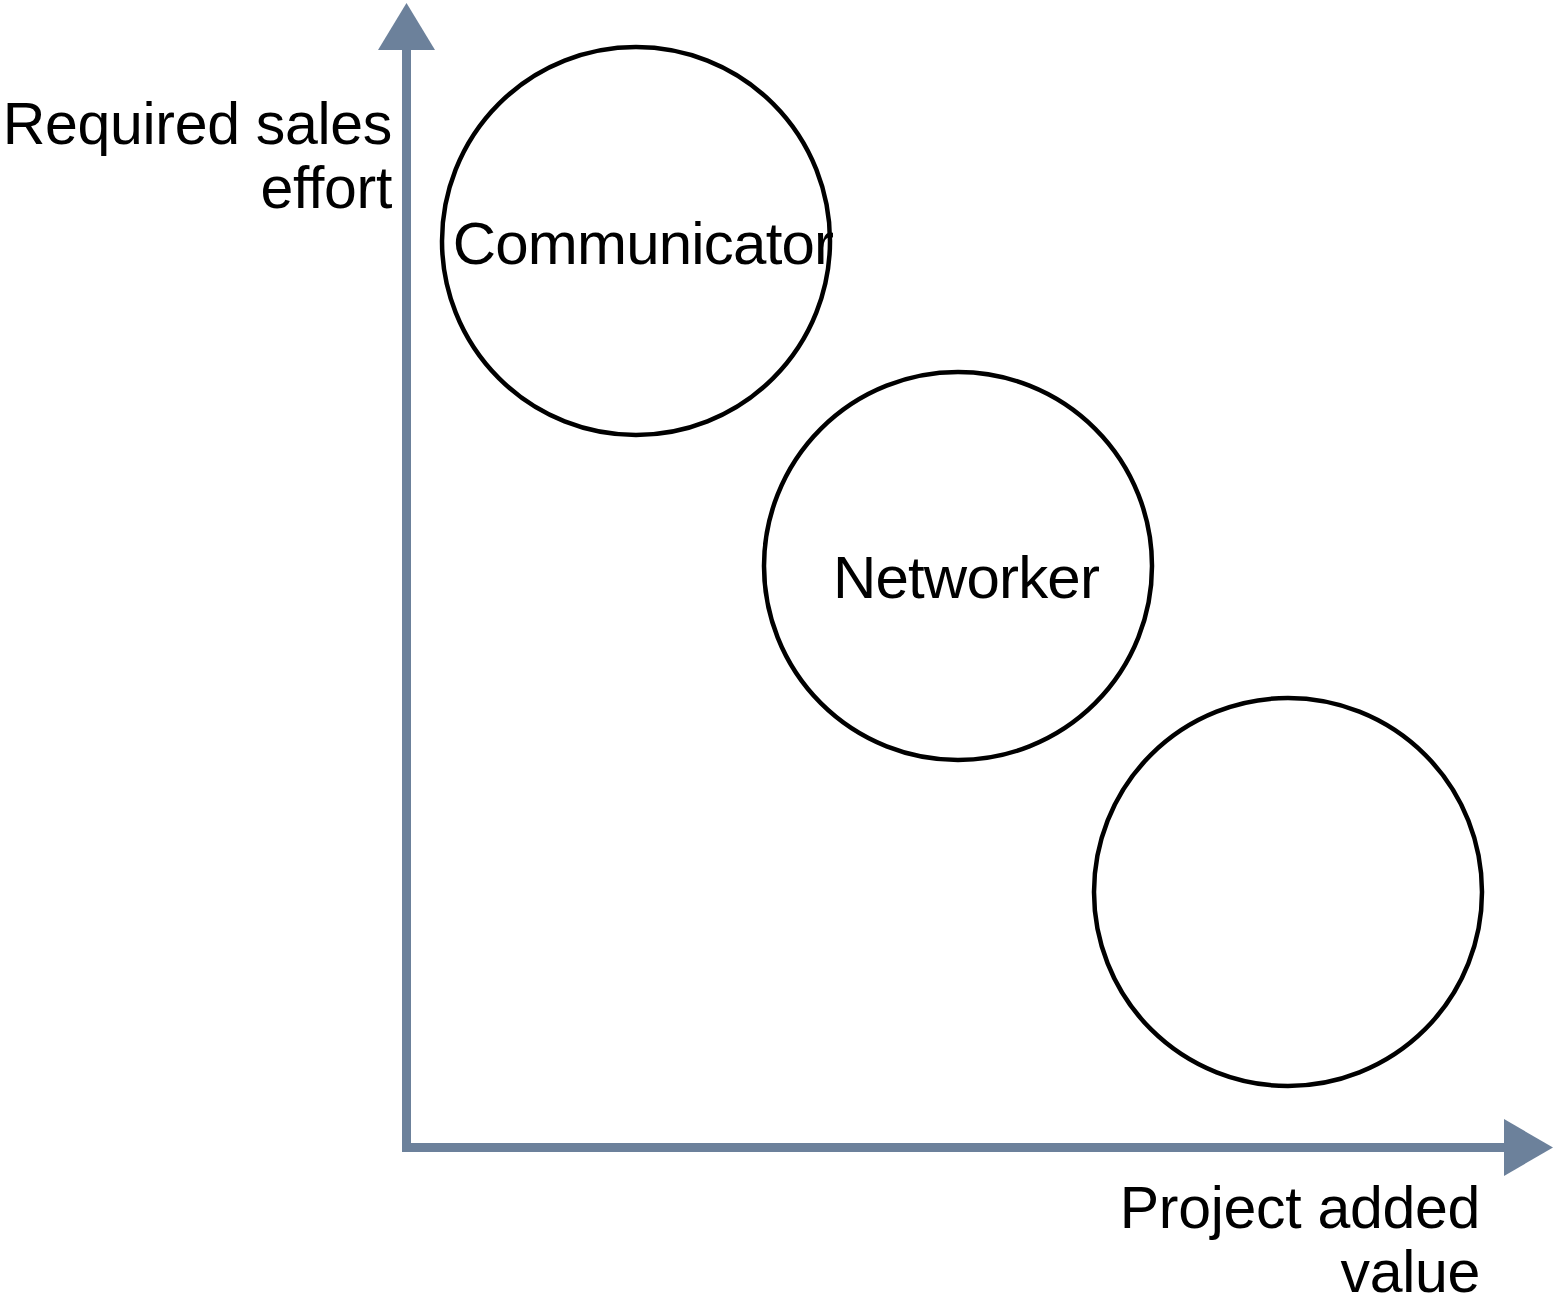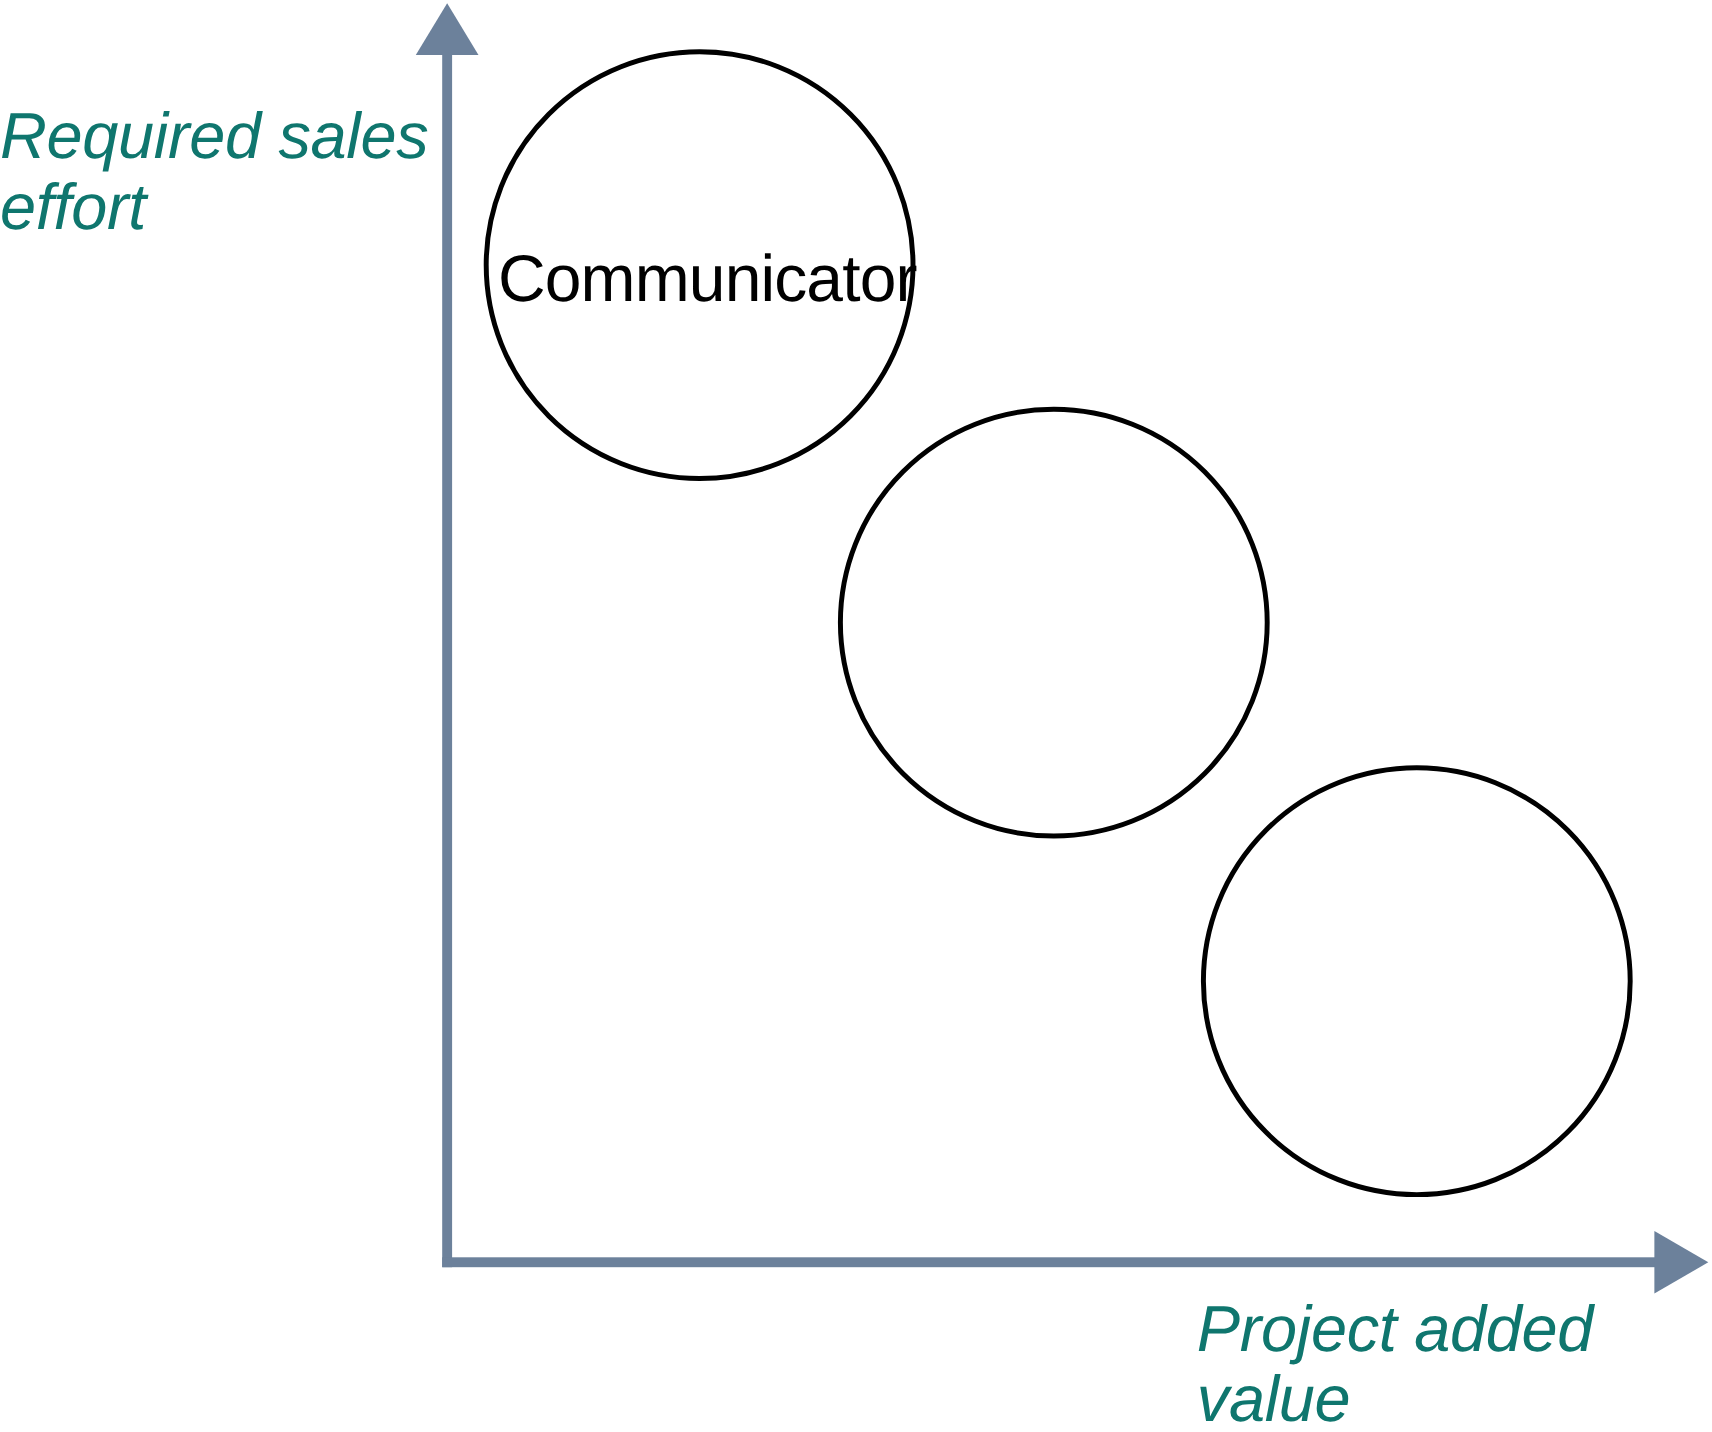--- a/index.html
+++ b/index.html
@@ -22,25 +22,24 @@
     position: absolute;
     left: 0;
     top: 0;
     width: 1556px;
     height: 1302px;
     display: block;
   }
   .axis-label {
     position: absolute;
     font-family: "Liberation Sans", sans-serif;
-    font-style: italic;
     font-size: 59px;
     line-height: 64px;
-    color: #0f766e;
-    text-align: left;
+    color: #000000;
+    text-align: right;
     white-space: pre-line;
     letter-spacing: -0.3px;
   }
   #y-axis-label {
     left: 0px;
     top: 92px;
     width: 392px;
   }
   #x-axis-label {
     left: 1088px;
@@ -78,17 +77,18 @@
     <circle cx="958" cy="566" r="194" fill="none" stroke="#000000" stroke-width="4.5"></circle>
     <circle cx="1288" cy="892" r="194" fill="none" stroke="#000000" stroke-width="4.5"></circle>
   </svg>
 
   <div id="y-axis-label" class="axis-label">Required sales
 effort</div>
 
   <div id="x-axis-label" class="axis-label">Project added
 value</div>
 
-  <div class="bubble-label" style="left:643px; top:254px;">Communicator</div>
+  <div class="bubble-label" style="left:643px; top:244px;">Communicator</div>
 
+  <div class="bubble-label" style="left:966px; top:578px;">Networker</div>
 
 
 </div>
 
 </body></html>

